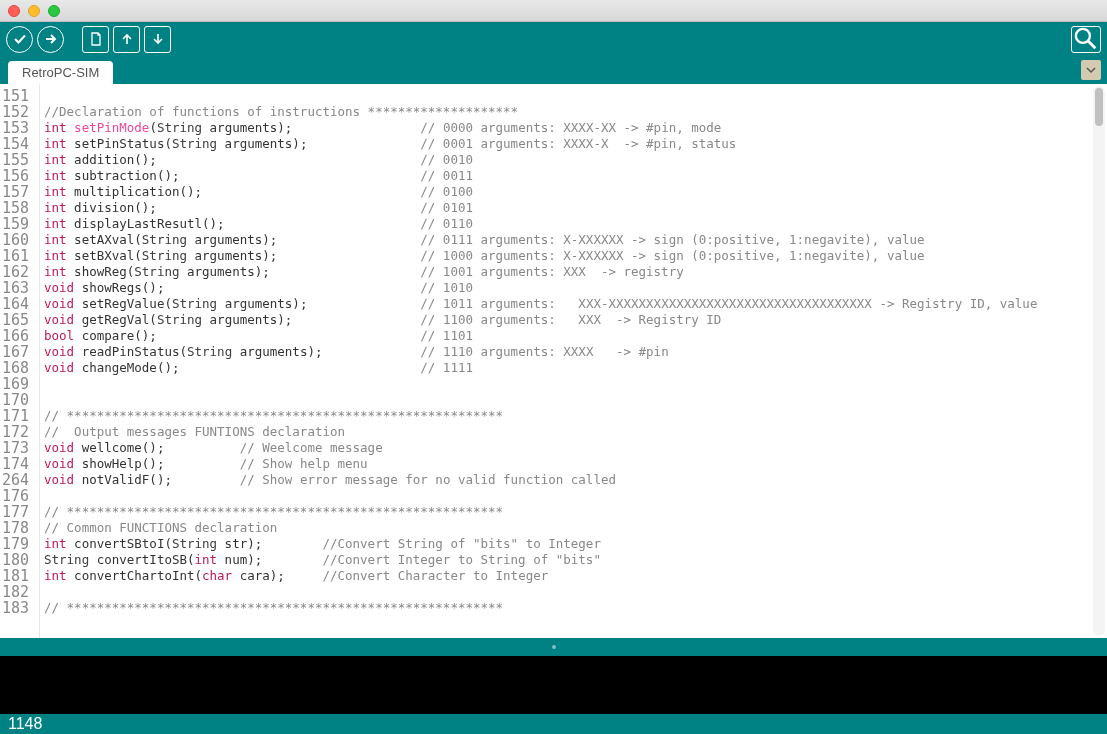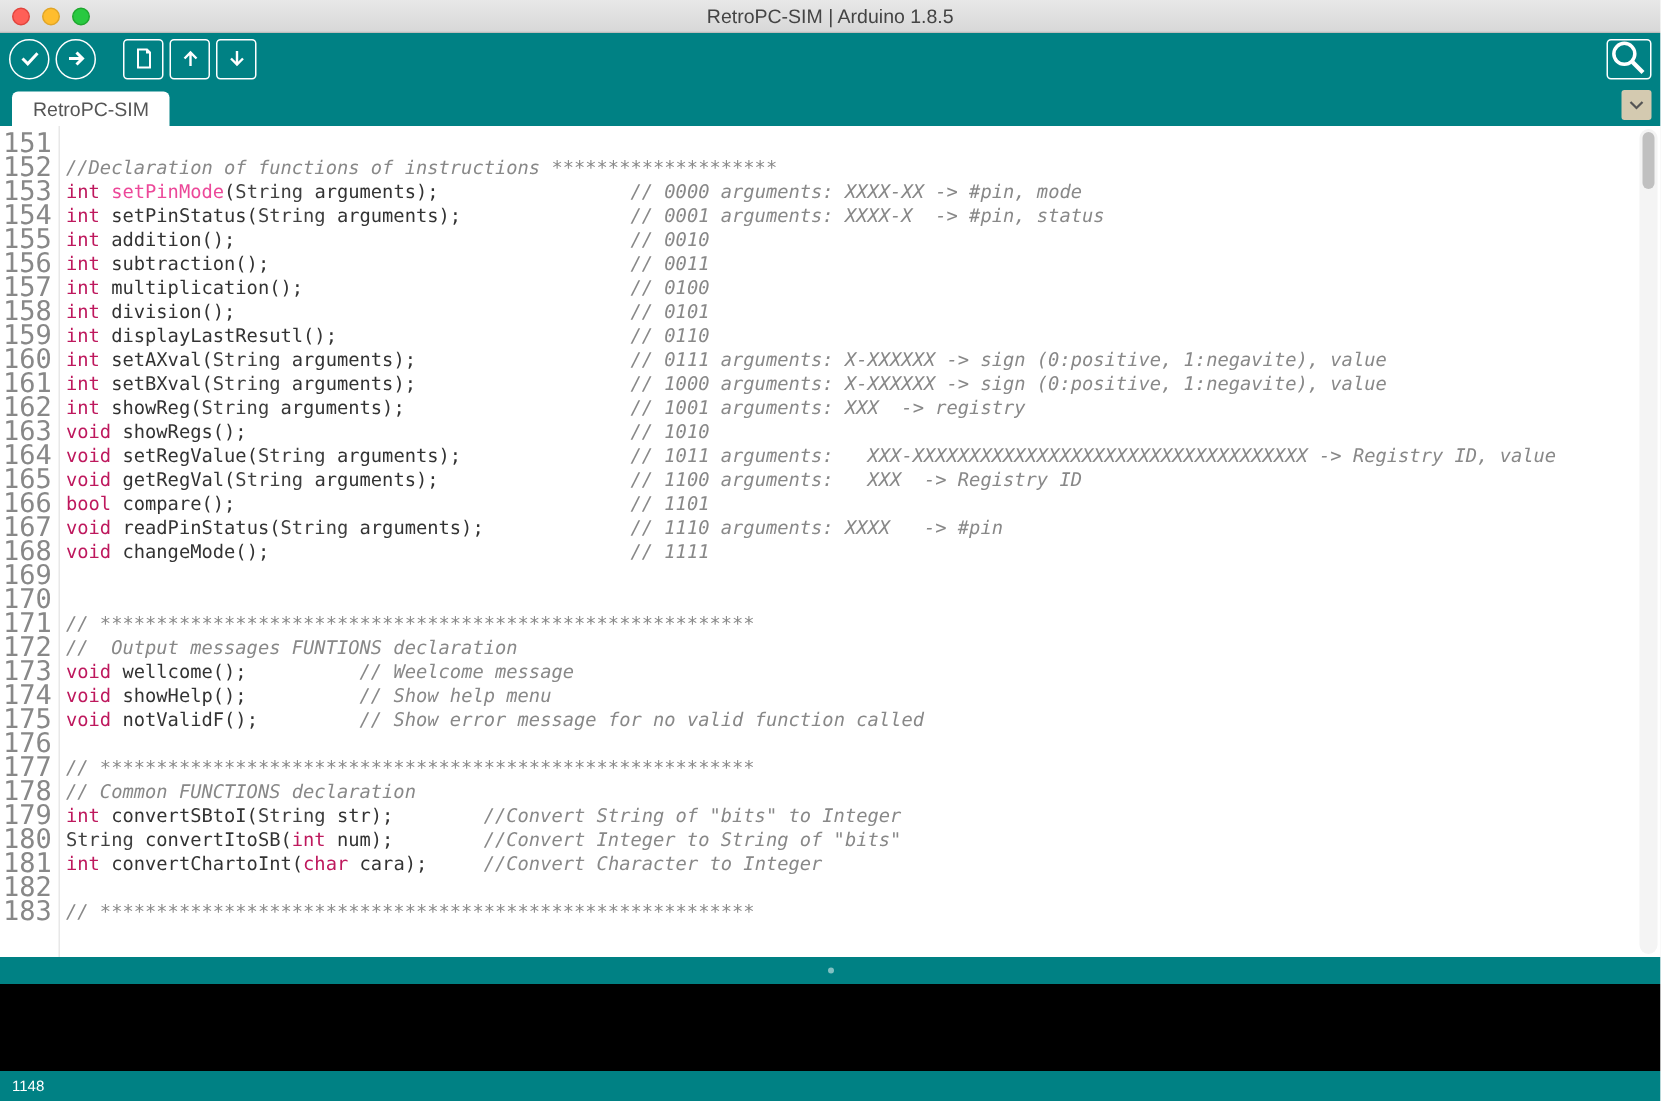--- a/index.html
+++ b/index.html
@@ -97,42 +97,42 @@
     display: flex;
     background: #fff;
     position: relative;
     overflow: hidden;
   }
   .gutter {
     width: 40px;
     background: #fff;
     color: #888;
     font-family: "Menlo","Consolas",monospace;
-    font-size: 18px;
+    font-size: 15px;
     text-align: right;
     padding: 4px 20px 4px 2px;
     user-select: none;
     border-right: 1px solid #e8e8e8;
   }
   .gutter div { height: 16px; line-height: 16px; }
   .code {
     flex: 1;
     font-family: "Menlo","Consolas",monospace;
     font-size: 12.5px;
     padding: 4px 4px;
     white-space: pre;
     line-height: 16px;
     color: #333;
     position: relative;
   }
   .code-line { height: 16px; }
   .kw   { color: #be185d; }     
   .fn   { color: #ec4899; }     
   .str  { color: #404040; }     
-  .cm   { color: #888; font-style: italic; }        
+  .cm   { color: #888; }        
   .scrollbar-v {
     position: absolute;
     right: 2px; top: 2px; bottom: 2px;
     width: 12px;
     background: #f4f4f4;
     border-radius: 6px;
   }
   .scrollbar-thumb {
     position: absolute;
     right: 2px; top: 2px;
@@ -153,37 +153,36 @@
     border-radius: 50%;
   }
   .console {
     height: 58px;
     background: #000;
   }
   .statusbar {
     height: 20px;
     background: #008184;
     color: #fff;
-    font-size: 10px;
+    font-size: 16px;
     display: flex;
     align-items: center;
     padding: 0 8px;
     justify-content: space-between;
   }
 </style>
 </head>
 <body>
 
 <div class="titlebar">
   <div class="traffic">
     <div class="tl-btn tl-close"></div>
     <div class="tl-btn tl-min"></div>
     <div class="tl-btn tl-max"></div>
   </div>
-  <div class="title-text">RetroPC-SIM | Arduino 1.8.5</div>
 </div>
 
 <div class="toolbar">
   <div class="tool-group">
     <div class="tool-btn circle">
       <svg viewBox="0 0 16 16">
           <path d="M3 8 L6.5 11.5 L13 4.5" stroke="#fff" stroke-width="2" fill="none"></path>
         </svg>
     </div>
     <div class="tool-btn circle">
@@ -247,21 +246,21 @@
       <div>165</div>
       <div>166</div>
       <div>167</div>
       <div>168</div>
       <div>169</div>
       <div>170</div>
       <div>171</div>
       <div>172</div>
       <div>173</div>
       <div>174</div>
-      <div>175</div>
+      <div>264</div>
       <div>176</div>
       <div>177</div>
       <div>178</div>
       <div>179</div>
       <div>180</div>
       <div>181</div>
       <div>182</div>
       <div>183</div>
     </div>
   <div class="code" id="code"><div class="code-line"></div><div class="code-line"><span class="cm">//Declaration of functions of instructions ********************</span></div><div class="code-line"><span class="kw">int</span> <span class="fn">setPinMode</span>(<span class="str">String</span> arguments);                 <span class="cm">// 0000 arguments: XXXX-XX -&gt; #pin, mode</span></div><div class="code-line"><span class="kw">int</span> setPinStatus(<span class="str">String</span> arguments);               <span class="cm">// 0001 arguments: XXXX-X  -&gt; #pin, status</span></div><div class="code-line"><span class="kw">int</span> addition();                                   <span class="cm">// 0010</span></div><div class="code-line"><span class="kw">int</span> subtraction();                                <span class="cm">// 0011</span></div><div class="code-line"><span class="kw">int</span> multiplication();                             <span class="cm">// 0100</span></div><div class="code-line"><span class="kw">int</span> division();                                   <span class="cm">// 0101</span></div><div class="code-line"><span class="kw">int</span> displayLastResutl();                          <span class="cm">// 0110</span></div><div class="code-line"><span class="kw">int</span> setAXval(<span class="str">String</span> arguments);                   <span class="cm">// 0111 arguments: X-XXXXXX -&gt; sign (0:positive, 1:negavite), value</span></div><div class="code-line"><span class="kw">int</span> setBXval(<span class="str">String</span> arguments);                   <span class="cm">// 1000 arguments: X-XXXXXX -&gt; sign (0:positive, 1:negavite), value</span></div><div class="code-line"><span class="kw">int</span> showReg(<span class="str">String</span> arguments);                    <span class="cm">// 1001 arguments: XXX  -&gt; registry</span></div><div class="code-line"><span class="kw">void</span> showRegs();                                  <span class="cm">// 1010</span></div><div class="code-line"><span class="kw">void</span> setRegValue(<span class="str">String</span> arguments);               <span class="cm">// 1011 arguments:   XXX-XXXXXXXXXXXXXXXXXXXXXXXXXXXXXXXXXXX -&gt; Registry ID, value</span></div><div class="code-line"><span class="kw">void</span> getRegVal(<span class="str">String</span> arguments);                 <span class="cm">// 1100 arguments:   XXX  -&gt; Registry ID</span></div><div class="code-line"><span class="kw">bool</span> compare();                                   <span class="cm">// 1101</span></div><div class="code-line"><span class="kw">void</span> readPinStatus(<span class="str">String</span> arguments);             <span class="cm">// 1110 arguments: XXXX   -&gt; #pin</span></div><div class="code-line"><span class="kw">void</span> changeMode();                                <span class="cm">// 1111</span></div><div class="code-line"></div><div class="code-line"></div><div class="code-line"><span class="cm">// **********************************************************</span></div><div class="code-line"><span class="cm">//  Output messages FUNTIONS declaration</span></div><div class="code-line"><span class="kw">void</span> wellcome();          <span class="cm">// Weelcome message</span></div><div class="code-line"><span class="kw">void</span> showHelp();          <span class="cm">// Show help menu</span></div><div class="code-line"><span class="kw">void</span> notValidF();         <span class="cm">// Show error message for no valid function called</span></div><div class="code-line"></div><div class="code-line"><span class="cm">// **********************************************************</span></div><div class="code-line"><span class="cm">// Common FUNCTIONS declaration</span></div><div class="code-line"><span class="kw">int</span> convertSBtoI(<span class="str">String</span> str);        <span class="cm">//Convert String of "bits" to Integer</span></div><div class="code-line"><span class="str">String</span> convertItoSB(<span class="kw">int</span> num);        <span class="cm">//Convert Integer to String of "bits"</span></div><div class="code-line"><span class="kw">int</span> convertChartoInt(<span class="kw">char</span> cara);     <span class="cm">//Convert Character to Integer</span></div><div class="code-line"></div><div class="code-line"><span class="cm">// **********************************************************</span></div></div>

